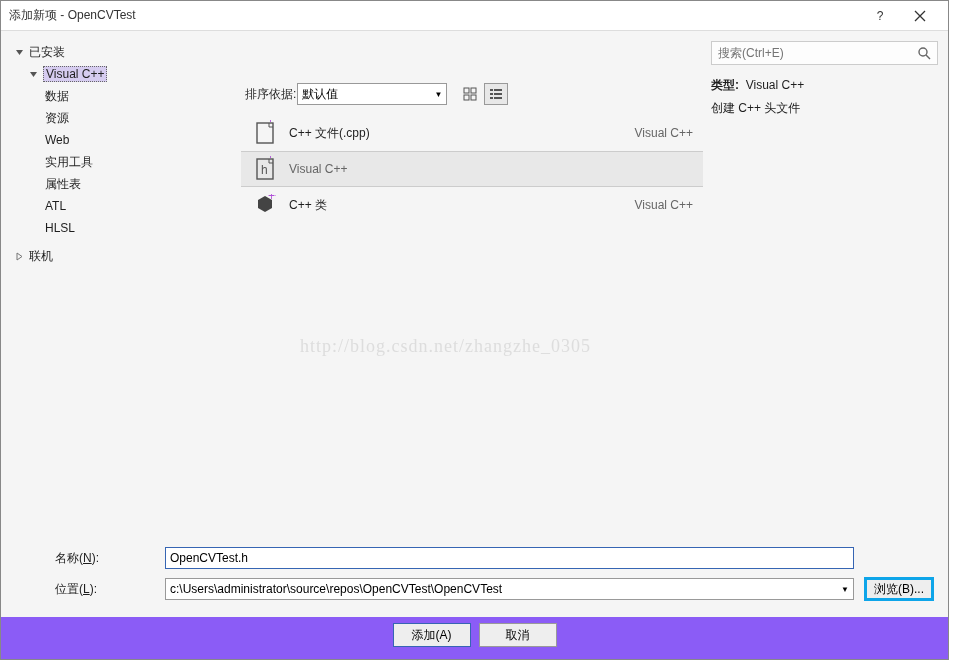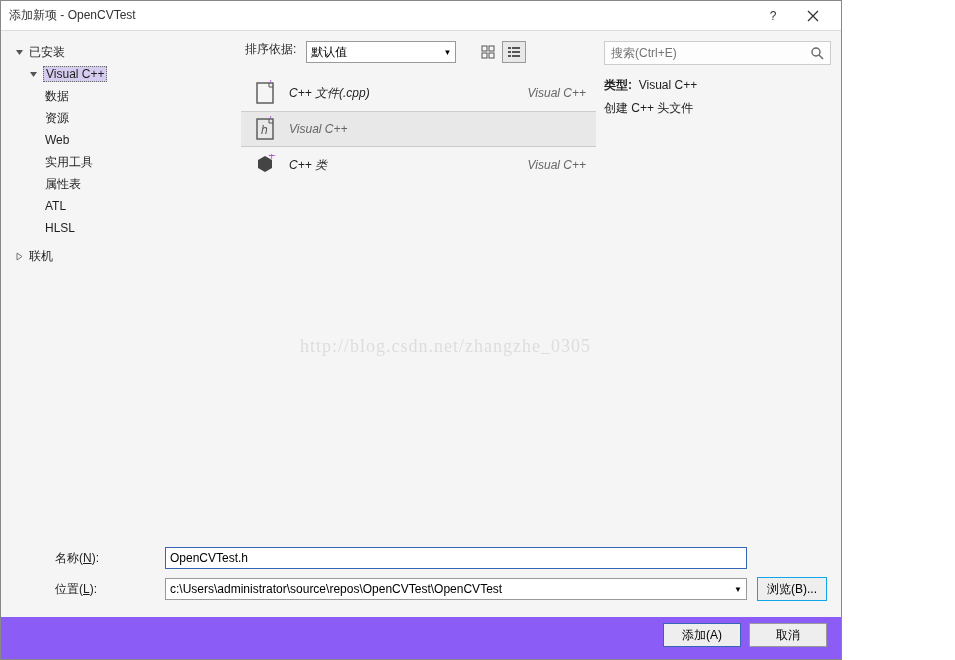--- a/index.html
+++ b/index.html
@@ -1,58 +1,58 @@
 <!DOCTYPE html>
 <html><head>
 <meta charset="utf-8">
 <style>
 * { box-sizing: border-box; margin: 0; padding: 0; font-family: "Microsoft YaHei", "Segoe UI", sans-serif; font-size: 12px; }
 body { background: #fff; width: 955px; height: 660px; overflow: hidden; }
-.dialog { width: 842px; height: 660px; border: 1px solid #888; display: flex; flex-direction: column; background: #f5f5f5; }
+.dialog { width: 949px; height: 660px; border: 1px solid #888; display: flex; flex-direction: column; background: #f5f5f5; }
 .titlebar { height: 30px; display: flex; align-items: center; padding: 0 8px; background: #fff; border-bottom: 1px solid #ddd; }
 .titlebar .title-text { flex: 1; font-size: 12px; color: #333; }
 .titlebar .btn { width: 40px; height: 28px; display: flex; align-items: center; justify-content: center; color: #333; }
 .body { flex: 1; display: flex; flex-direction: column; background: #8b5cf6; }
 .main { flex: 1; display: flex; overflow: hidden; }
 .sidebar { width: 240px; padding: 10px 0 10px 8px; background: #f5f5f5; }
 .tree-node { display: flex; align-items: center; height: 22px; padding-left: 4px; cursor: pointer; }
 .tree-node .arrow { width: 12px; height: 12px; display: flex; align-items: center; justify-content: center; margin-right: 4px; }
 .tree-node .label { color: #1e1e1e; }
 .tree-node.selected .label { background: #d6ccf0; border: 1px dotted #666; padding: 0 2px; }
 .tree-child { padding-left: 36px; height: 22px; display: flex; align-items: center; cursor: pointer; color: #1e1e1e; }
 .center { flex: 1; display: flex; flex-direction: column; background: #f5f5f5; padding-top: 10px; }
-.center-toolbar { display: flex; height: 26px; padding-left: 4px; gap: 10px; }
+.center-toolbar { display: flex; align-items: center; height: 26px; padding-left: 4px; gap: 1px; margin-top: 40px; }
 .sort-label { color: #1e1e1e; }
 .sort-combo { border: 1px solid #999; height: 22px; width: 150px; padding: 0 4px; display: flex; align-items: center; justify-content: space-between; background: #fff; }
 .sort-combo .arrow-down { font-size: 8px; }
 .view-btns { display: flex; gap: 2px; margin-left: 10px; }
 .view-btn { width: 24px; height: 22px; border: 1px solid transparent; display: flex; align-items: center; justify-content: center; }
 .view-btn.active { border: 1px solid #999; background: #e8e8e8; }
-.item-list { margin-top: 8px; font-style: italic; }
+.item-list { margin-top: 8px; }
 .item-row { display: flex; align-items: center; height: 36px; padding: 0 10px; cursor: pointer; }
 .item-row.selected { background: #e8e8e8; border-top: 1px solid #ccc; border-bottom: 1px solid #ccc; }
 .item-icon { width: 28px; height: 28px; display: flex; align-items: center; justify-content: center; margin-right: 10px; }
 .item-name { flex: 1; color: #1e1e1e; }
 .item-lang { color: #666; }
 .rightpane { width: 245px; padding: 10px 10px 0 8px; background: #f5f5f5; }
 .search-box { width: 100%; height: 24px; border: 1px solid #ccc; background: #fdfdfd; display: flex; align-items: center; padding: 0 6px; margin-bottom: 12px; }
 .search-box input { flex: 1; border: none; outline: none; background: transparent; color: #999; font-style: normal; }
 .search-box .search-ico { color: #666; }
 .type-line { color: #1e1e1e; margin-bottom: 6px; }
 .type-line b { font-weight: bold; }
 .watermark { position: absolute; left: 300px; top: 336px; color: #ddd; font-size: 18px; font-family: serif; letter-spacing: 1px; pointer-events: none; }
 .bottom { padding: 8px 14px; background: #f5f5f5; }
 .form-row { display: flex; align-items: center; margin-bottom: 8px; margin-left: 40px; }
 .form-label { width: 110px; color: #1e1e1e; }
 .form-label u { text-decoration: underline; }
 .text-input { flex: 1; height: 22px; border: 1px solid #3665b3; padding: 0 4px; background: #fff; outline: none; }
 .combo-input { flex: 1; height: 22px; border: 1px solid #999; padding: 0 4px; background: #fff; display: flex; align-items: center; justify-content: space-between; min-width: 0; }
 .combo-input .val { overflow: hidden; white-space: nowrap; text-overflow: clip; flex: 1; }
-.browse-btn { margin-left: 10px; height: 24px; width: 70px; border: 1px solid #0ea5e9; background: #eee; cursor: pointer; }
-.action-bar { display: flex; justify-content: flex-end; gap: 8px; padding: 6px 14px 12px; }
+.browse-btn { margin-left: 10px; height: 24px; width: 70px; border: 3px solid #0ea5e9; background: #eee; cursor: pointer; }
+.action-bar { display: flex; justify-content: center; gap: 8px; padding: 6px 14px 12px; }
 .action-btn { height: 24px; width: 78px; border: 1px solid #999; background: #eee; cursor: pointer; }
 .action-btn.primary { border: 1px solid #3665b3; }
 svg { display: block; }
 </style>
 </head>
 <body>
 
 <div class="dialog">
   <div class="titlebar">
     <span class="title-text">添加新项 - OpenCVTest</span>

